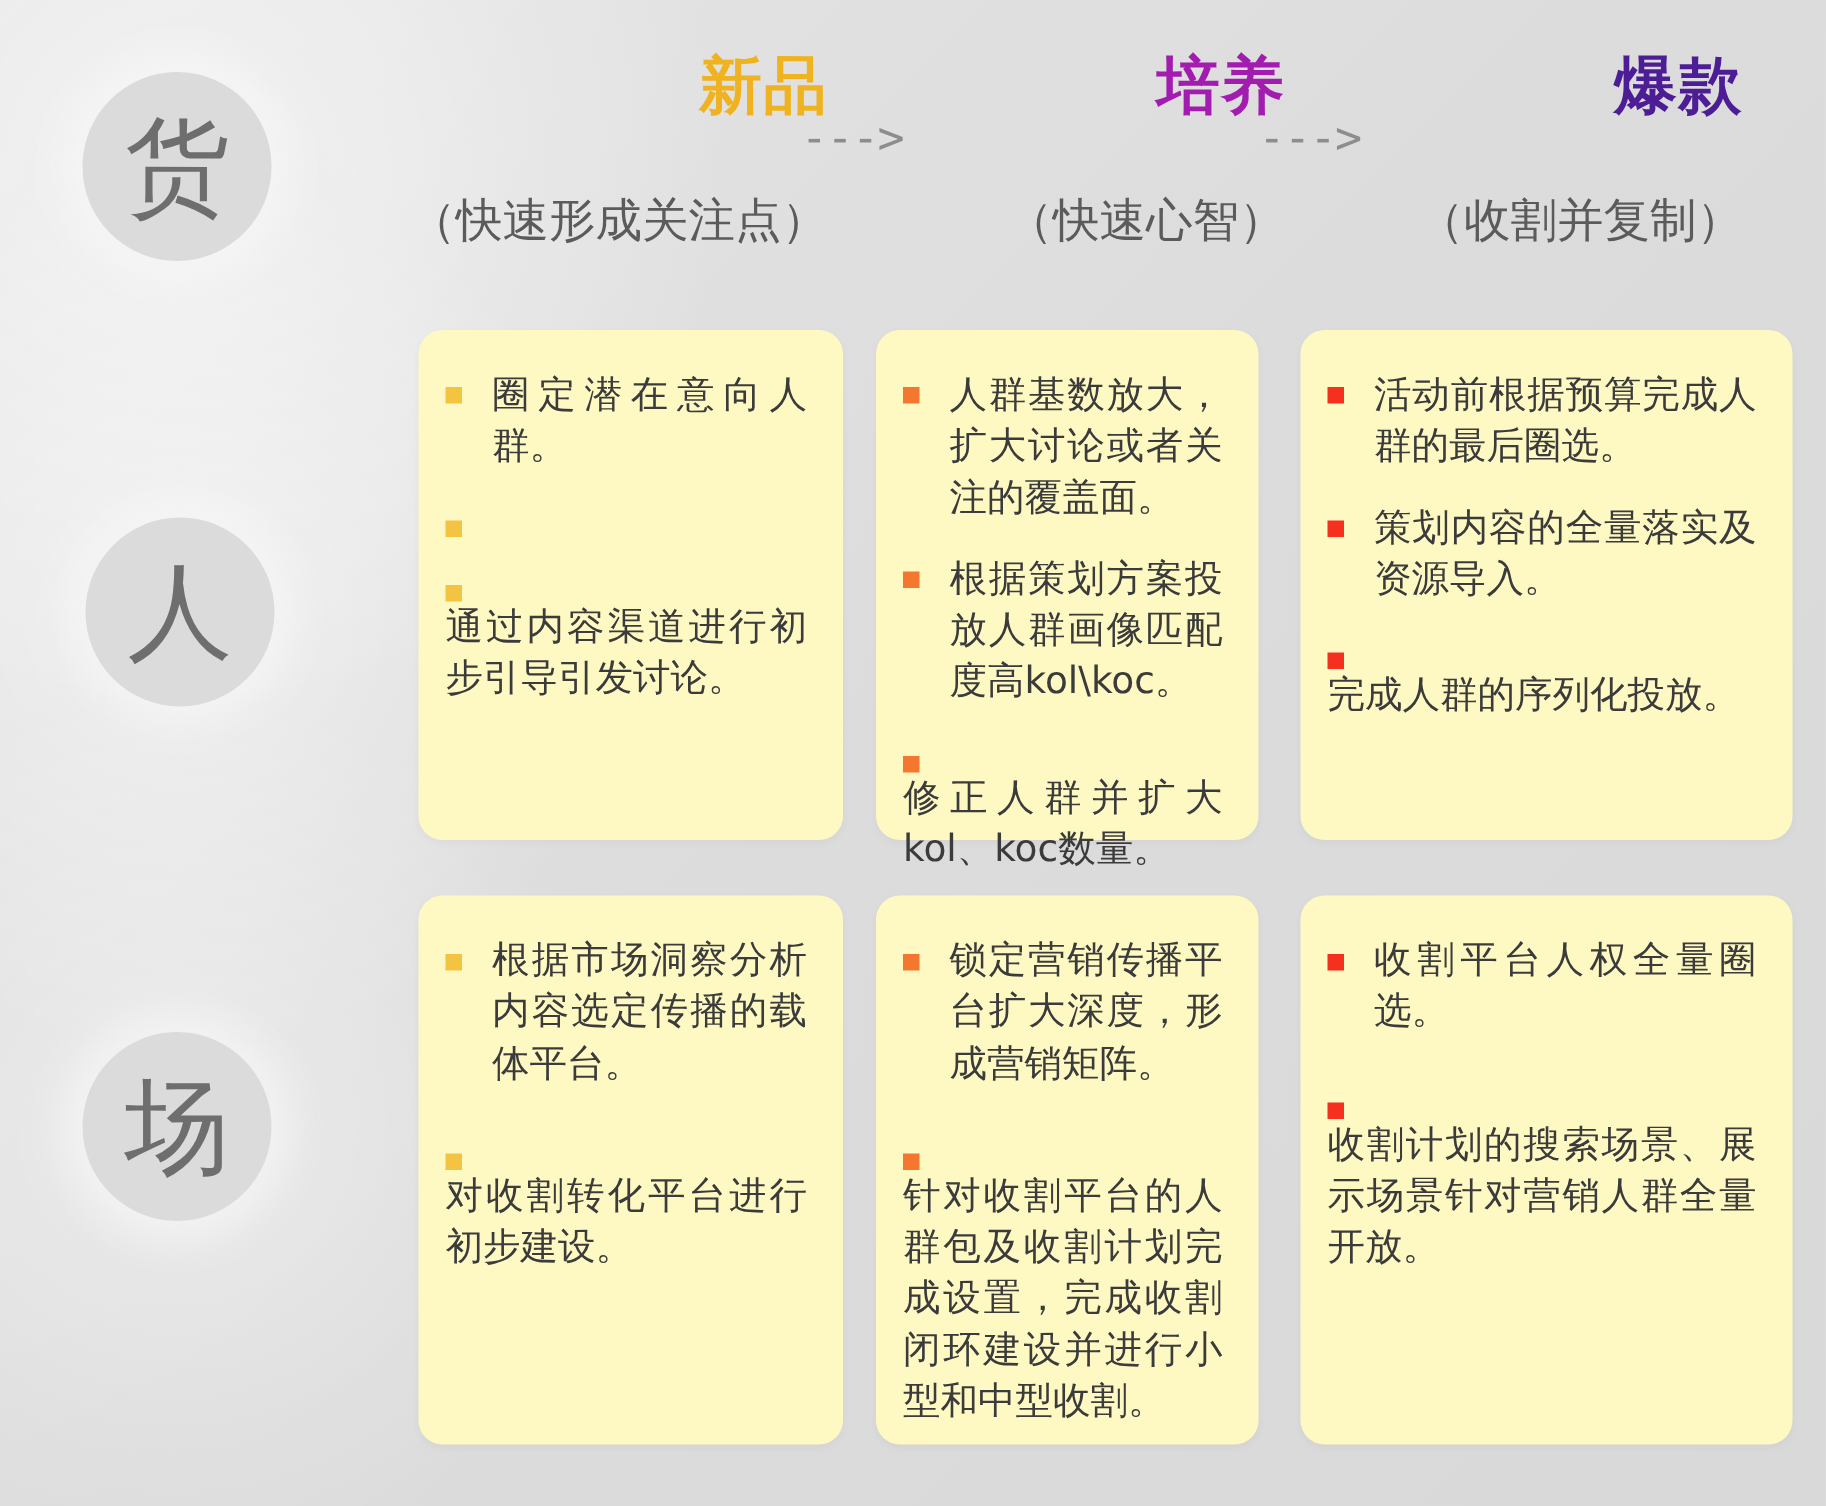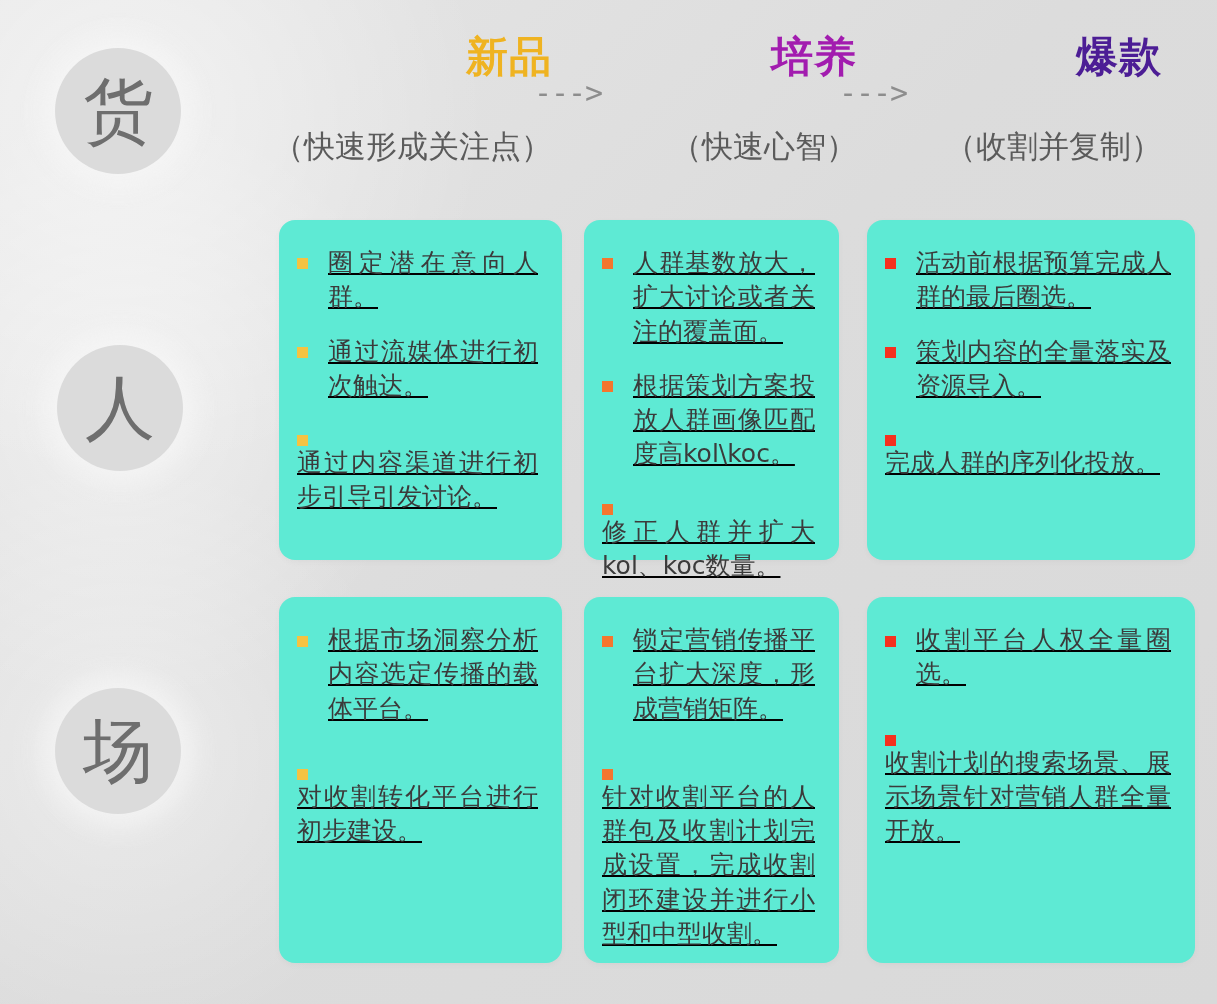--- a/index.html
+++ b/index.html
@@ -102,26 +102,25 @@
 
   
   .grid {
     position: absolute;
     left: 279px;
     top: 220px;
     width: 896px;
   }
   .card {
     position: absolute;
-    background: #5eead4;
+    background: #fef9c3;
     border-radius: 16px;
     box-sizing: border-box;
     padding: 26px 24px 18px 18px;
     box-shadow: 0 2px 6px rgba(0,0,0,0.035);
-    text-decoration: underline;
   }
   .card.c-r1 { top: 0px;   height: 340px; }
   .card.c-r2 { top: 377px; height: 366px; }
   .card.col1 { left: 0px;   width: 283px; }
   .card.col2 { left: 305px; width: 255px; }
   .card.col3 { left: 588px; width: 328px; }
 
   ul.bullets {
     list-style: none;
     margin: 0;
@@ -196,21 +195,20 @@
   <div class="grid">
 
     <div class="card c-r1 col1">
       <ul class="bullets">
           <li>
             <span class="bullet-mark" style="background: rgb(245, 195, 66);"></span>
             <span class="bullet-text">圈定潜在意向人群。</span>
           </li>
           <li>
             <span class="bullet-mark" style="background: rgb(245, 195, 66);"></span>
-            <span class="bullet-text">通过流媒体进行初次触达。</span>
           </li>
           <li>
             <span class="bullet-mark" style="background: rgb(245, 195, 66);"></span>
             <span class="bullet-text">通过内容渠道进行初步引导引发讨论。</span>
           </li>
         </ul>
     </div>
     <div class="card c-r1 col2">
       <ul class="bullets">
           <li>

